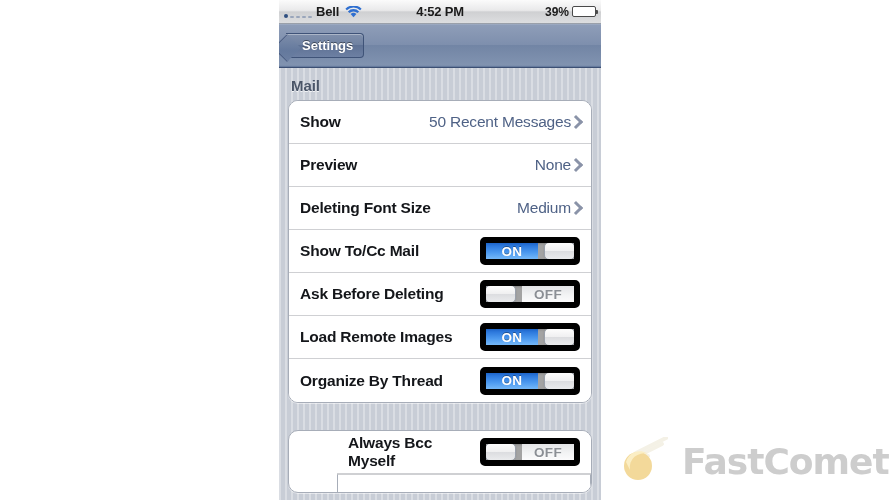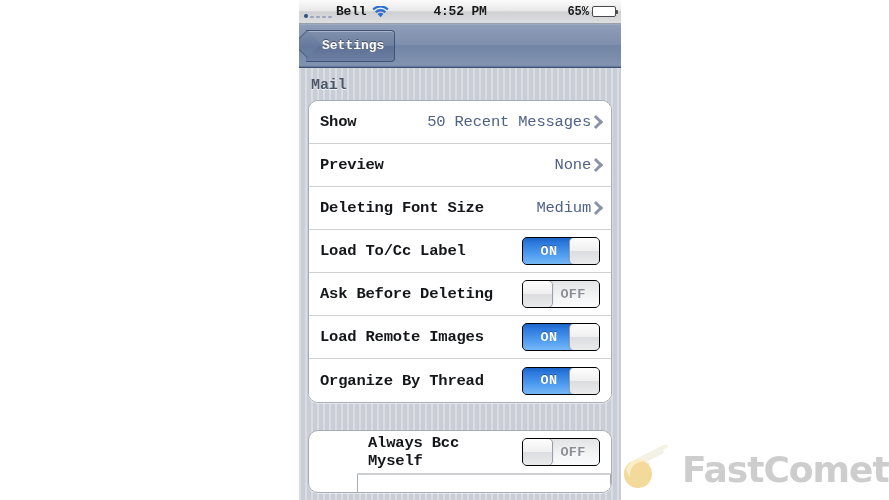--- a/index.html
+++ b/index.html
@@ -11,27 +11,26 @@
     width: 889px;
     height: 500px;
     overflow: hidden;
     position: relative;
     font-family: "Liberation Sans", sans-serif;
   }
 
   
   #phone {
     position: absolute;
-    left: 299px;
+    left: 279px;
     top: 0px;
     width: 322px;
     height: 500px;
     overflow: hidden;
     background: #c5cbd6;
-    font-family: Liberation Mono, monospace;
   }
 
   
   #status-bar {
     position: relative;
     height: 24px;
     background: linear-gradient(to bottom, #fbfbfb 0%, #e9e9ea 45%, #cfd0d2 52%, #dddee0 100%);
     border-bottom: 1px solid #9aa0aa;
     display: flex;
     align-items: center;
@@ -103,21 +102,21 @@
     height: 44px;
     background: linear-gradient(to bottom, #a3b0c6 0%, #8e9db8 3%, #7e8fad 48%, #7285a5 50%, #8193b0 96%, #5c7196 100%);
     border-bottom: 1px solid #3c4f73;
     display: flex;
     align-items: center;
     box-sizing: border-box;
   }
   #back-button {
     position: relative;
     margin-left: 7px;
-    height: 32px;
+    height: 25px;
     padding: 0 10px 0 16px;
     display: flex;
     align-items: center;
     color: #ffffff;
     font-size: 13px;
     font-weight: bold;
     text-shadow: 0 -1px 0 rgba(0,0,0,0.45);
     background: linear-gradient(to bottom, #7f8fab 0%, #6f81a1 48%, #5e7194 50%, #6d80a3 100%);
     border: 1px solid #3f5378;
     border-left: none;
@@ -228,28 +227,28 @@
     position: absolute;
     left: 0; top: 2px;
     width: 7px; height: 7px;
     border-top: 3px solid #8a93a8;
     border-right: 3px solid #8a93a8;
     transform: rotate(45deg);
   }
 
   
   .switch {
-    width: 78px;
+    width: 100px;
     height: 28px;
     border-radius: 5px;
-    border: 1px solid #000000;
-    position: relative;
-    box-sizing: border-box;
-    overflow: hidden;
-    background: #0c4a6e;
+    border: 6px solid #000000;
+    position: relative;
+    box-sizing: border-box;
+    overflow: hidden;
+    background: #a3a3a3;
     cursor: pointer;
     box-shadow: inset 0 1px 2px rgba(0,0,0,0.18);
   }
   .switch .track-on {
     position: absolute;
     left: 0; top: 0; bottom: 0;
     width: 52px;
     background: linear-gradient(to bottom, #1c63c7 0%, #2c78dc 18%, #4e9bf0 62%, #76b8f7 100%);
     display: flex;
     align-items: center;
@@ -303,21 +302,20 @@
 
   
   #watermark {
     position: absolute;
     left: 618px;
     top: 437px;
     display: flex;
     align-items: center;
     gap: 8px;
     opacity: 1;
-    margin-top: 8px;
   }
   #watermark .comet {
     position: relative;
     width: 56px; height: 48px;
   }
   #watermark .wm-text {
     font-size: 36px;
     font-weight: bold;
     color: #cdcdcd;
     letter-spacing: -1px;
@@ -342,21 +340,21 @@
       <span class="wifi">
         <svg width="17" height="12" viewBox="0 0 17 12">
           <path d="M8.5 11.2 L5.6 7.9 a4.4 4.4 0 0 1 5.8 0 Z" fill="#2f6fd0"></path>
           <path d="M2.9 5.4 a8 8 0 0 1 11.2 0 l-1.6 1.7 a5.7 5.7 0 0 0 -8 0 Z" fill="#2f6fd0"></path>
           <path d="M0.4 2.7 a11.6 11.6 0 0 1 16.2 0 l-1.5 1.6 a9.4 9.4 0 0 0 -13.2 0 Z" fill="#2f6fd0"></path>
         </svg>
       </span>
     </div>
     <div class="sb-center">4:52 PM</div>
     <div class="sb-right">
-      <span>65%</span>
+      <span>39%</span>
       <span class="battery"><span class="fill"></span></span>
     </div>
   </div>
 
   <div id="nav-bar">
     <div id="back-button">
       <span>Settings</span>
     </div>
   </div>
 
@@ -384,21 +382,21 @@
 
       <div class="row">
         <span class="row-label">Deleting Font Size</span>
         <span class="row-right">
           <span class="row-value">Medium</span>
           <span class="chevron"></span>
         </span>
       </div>
 
       <div class="row">
-        <span class="row-label">Load To/Cc Label</span>
+        <span class="row-label">Show To/Cc Mail</span>
         <span class="row-right">
           <span class="switch on">
             <span class="track-on">
                 <span class="lbl-on">ON</span>
               </span>
             <span class="knob"></span>
           </span>
         </span>
       </div>
 

